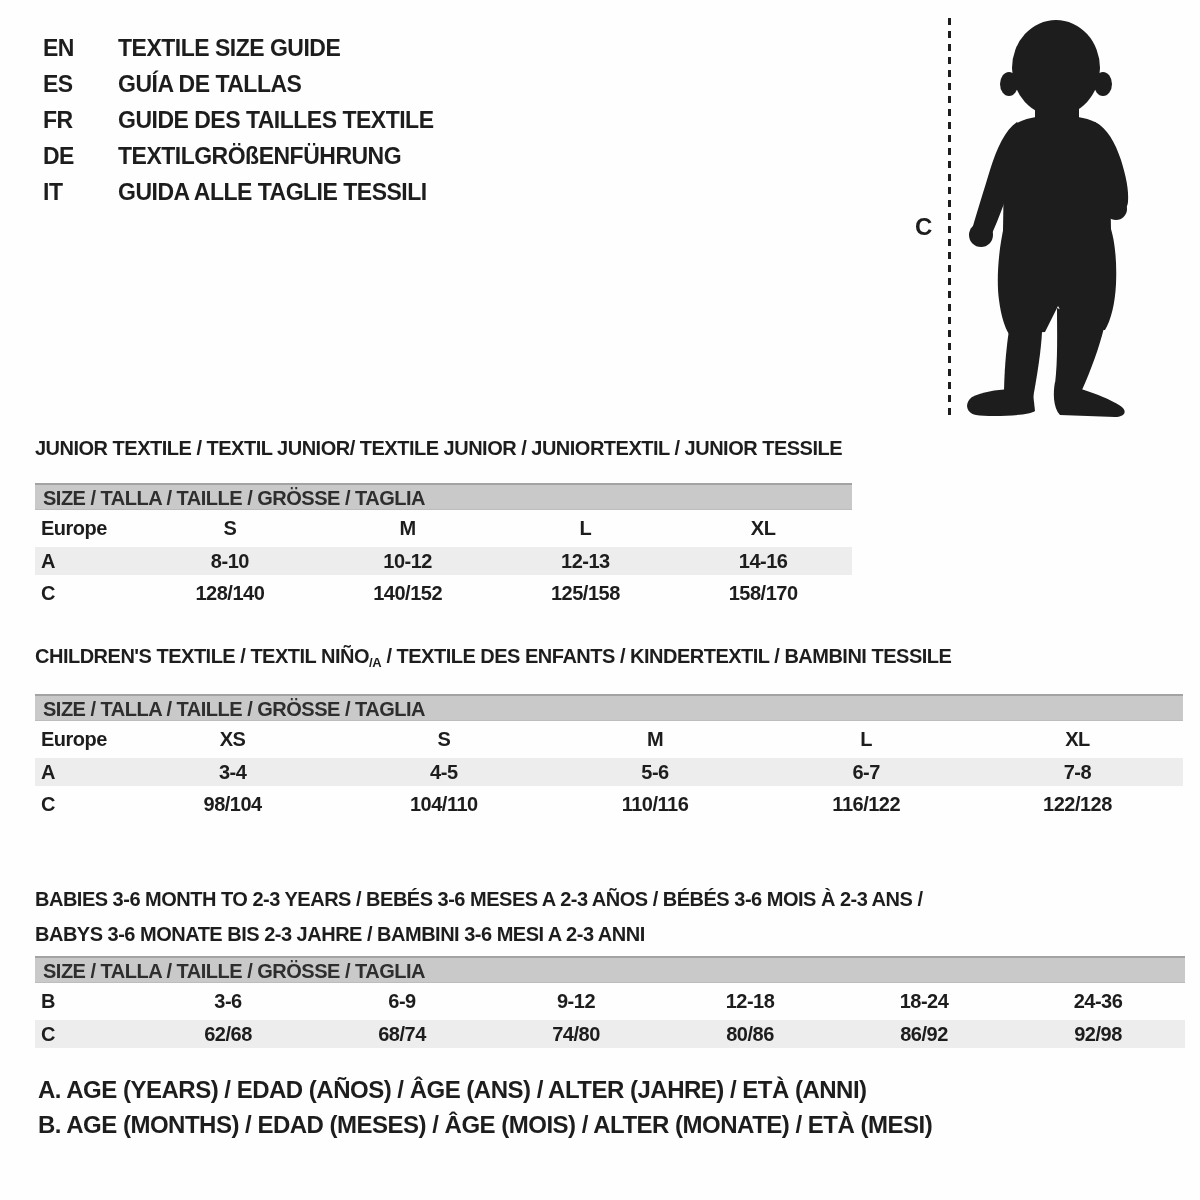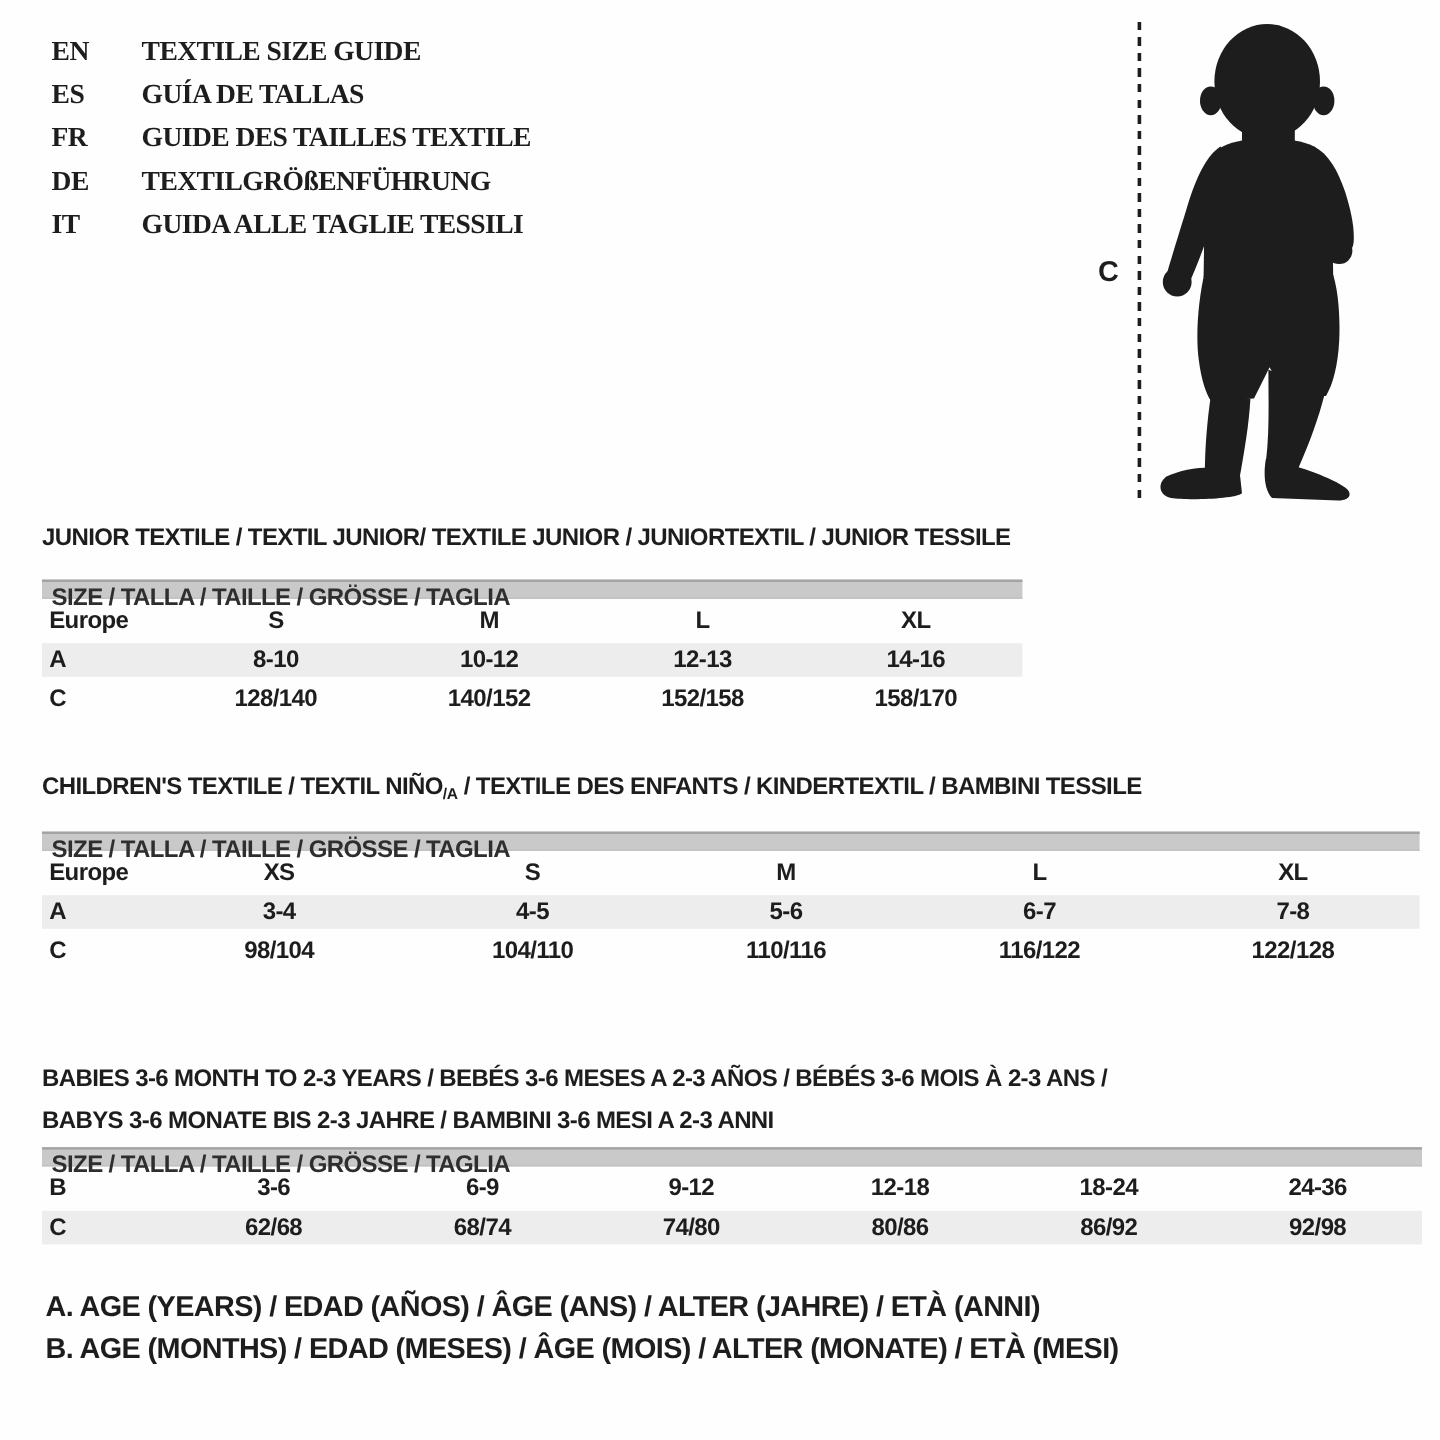--- a/index.html
+++ b/index.html
@@ -4,21 +4,21 @@
 <style>
   html,body{margin:0;padding:0;background:#fff;}
   .page{
     position:relative;width:1200px;height:1200px;background:#fefefe;overflow:hidden;
     font-family:"Liberation Sans","DejaVu Sans",sans-serif;
     color:var(--ink,#1d1d1d);
     letter-spacing:-0.5px;
   }
   
   .lang-block{position:absolute;left:43px;top:30px;}
-  .lang-row{display:flex;height:36px;align-items:flex-start;font-family:Liberation Serif, serif;}
+  .lang-row{display:flex;height:36px;align-items:center;}
   .lang-code{width:75px;font-weight:700;font-size:23px;}
   .lang-title{font-weight:700;font-size:23px;white-space:nowrap;}
   
   .figure{position:absolute;left:0;top:0;width:1200px;height:430px;}
   .dash-line{
     position:absolute;left:948px;top:18px;width:3px;height:398px;
     background:repeating-linear-gradient(to bottom,var(--ink,#161616) 0 7px,transparent 7px 13px);
   }
   .c-label{position:absolute;left:915px;top:213px;font-weight:700;font-size:24px;}
   .silhouette{position:absolute;left:957px;top:16px;width:180px;height:404px;}
@@ -28,21 +28,21 @@
   .section-junior{top:436px;width:817px;}
   .section-children{top:644px;width:1148px;}
   .section-babies{top:854px;width:1150px;margin-top:28px;}
   .section-heading{font-weight:700;font-size:20px;line-height:24px;}
   .section-junior .section-heading,
   .section-children .section-heading{margin-bottom:23px;}
   .section-babies .section-heading{line-height:35px;margin-bottom:4px;}
   .heading-line{white-space:nowrap;}
   .heading-line .sub{font-size:13px;position:relative;top:4px;letter-spacing:-0.3px;}
   .size-band{
-    height:16px;line-height:27px;background:var(--band-bg,#c9c9c9);
+    height:27px;line-height:27px;background:var(--band-bg,#c9c9c9);
     border-top:2px solid #a3a3a3;border-bottom:1px solid #bdbdbd;
     color:var(--band-text,#2e2e2e);font-weight:700;font-size:20px;
     padding-left:8px;box-sizing:border-box;
   }
   .trow{display:flex;height:37px;align-items:center;font-weight:700;font-size:20px;}
   .trow.shade{height:28px;background:var(--shade-bg,#ededed);}
   .tlabel{padding-left:6px;box-sizing:border-box;white-space:nowrap;}
   .section-junior .tlabel{width:106px;}
   .section-children .tlabel{width:92px;}
   .section-babies .tlabel{width:106px;}
@@ -118,21 +118,21 @@
         <span class="tlabel">A</span>
         <span class="tcell">8-10</span>
         <span class="tcell">10-12</span>
         <span class="tcell">12-13</span>
         <span class="tcell">14-16</span>
       </div>
       <div class="trow">
         <span class="tlabel">C</span>
         <span class="tcell">128/140</span>
         <span class="tcell">140/152</span>
-        <span class="tcell">152/158</span>
+        <span class="tcell">125/158</span>
         <span class="tcell">158/170</span>
       </div>
     </div>
   <div class="section section-children" id="section-children">
       <div class="section-heading">
         <div class="heading-line"><span>CHILDREN'S TEXTILE / TEXTIL NIÑO</span><span class="sub">/A</span><span> / TEXTILE DES ENFANTS / KINDERTEXTIL / BAMBINI TESSILE</span></div>
       </div>
       <div class="size-band">SIZE / TALLA / TAILLE / GRÖSSE / TAGLIA</div>
       <div class="trow">
         <span class="tlabel">Europe</span>

